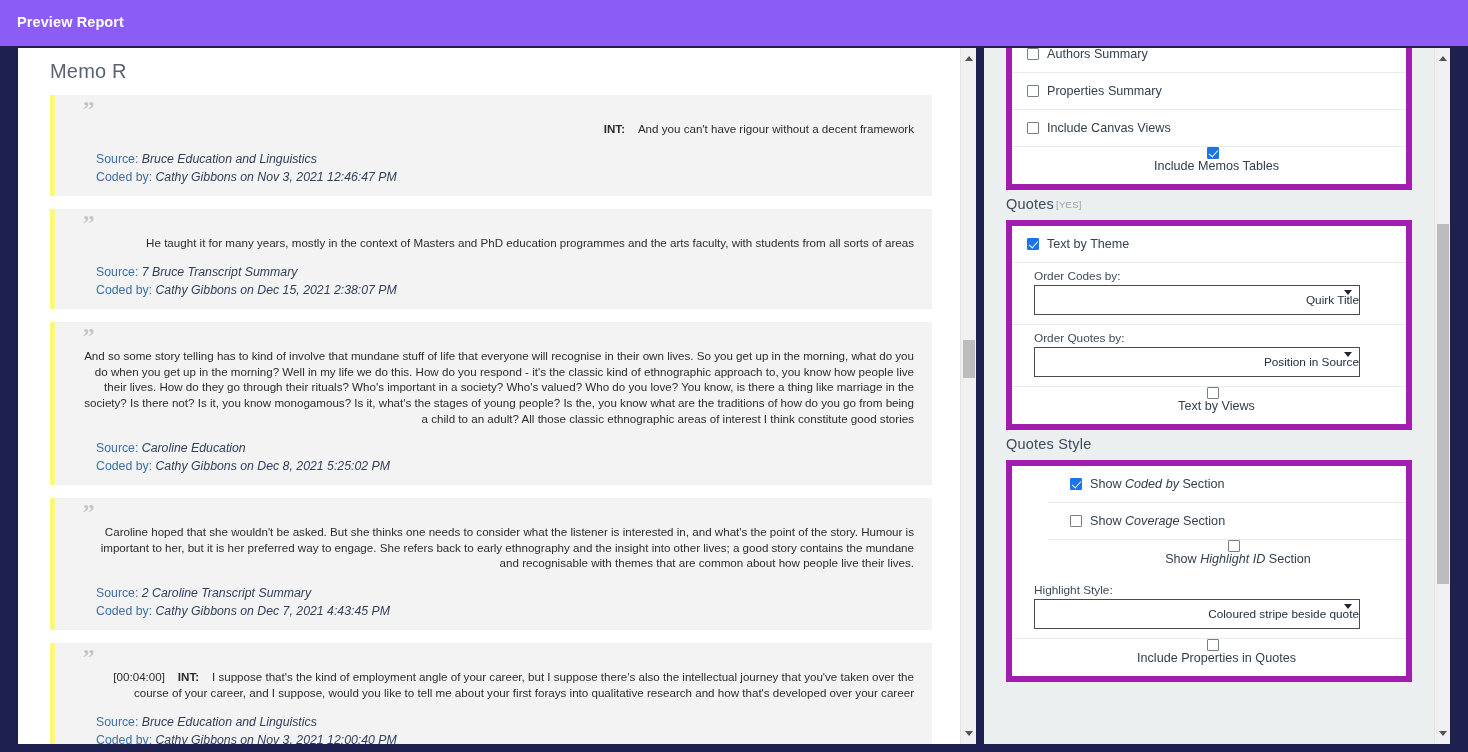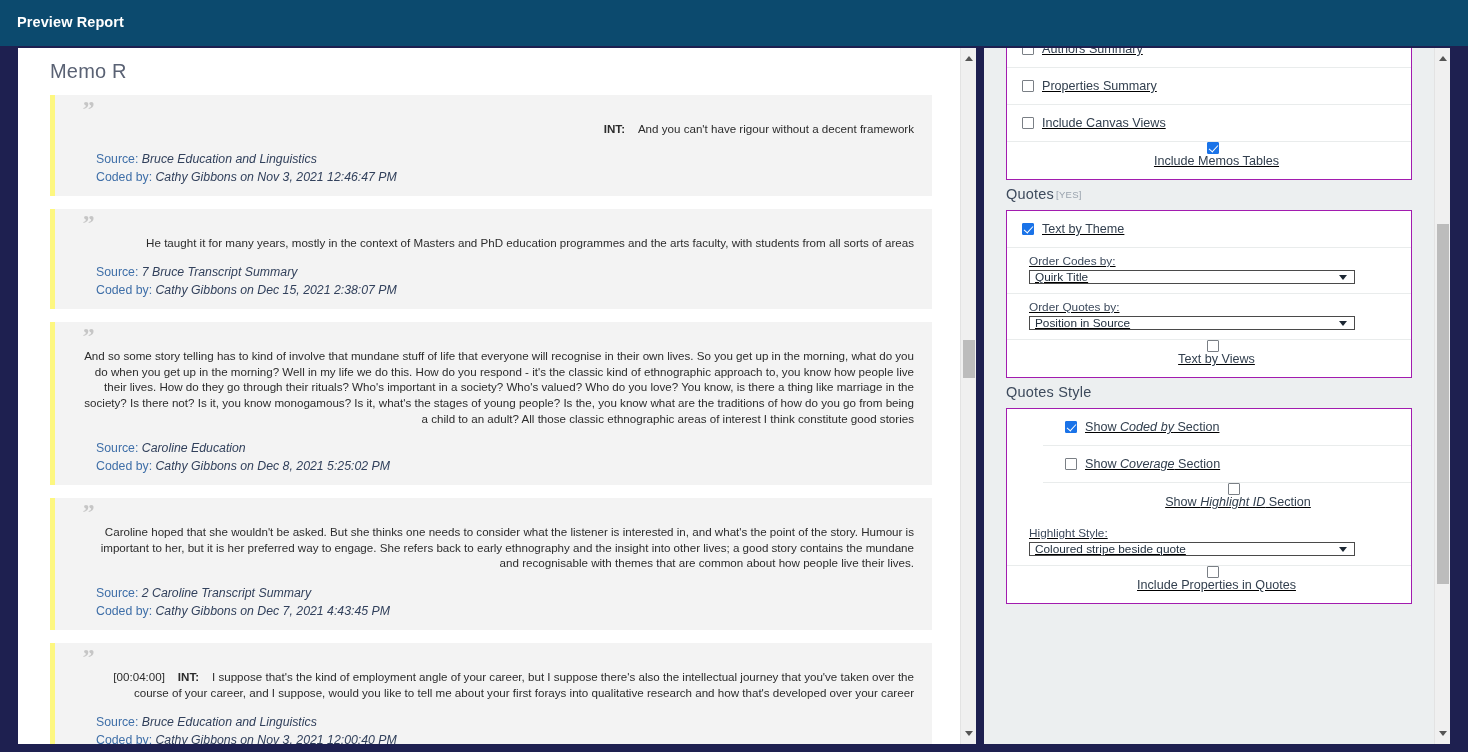--- a/index.html
+++ b/index.html
@@ -9,21 +9,21 @@
     width: 1468px; height: 752px;
     background: #1e2050;
     font-family: "Liberation Sans", sans-serif;
     overflow: hidden;
   }
 
   
   .titlebar {
     position: absolute; left: 0; top: 0;
     width: 1468px; height: 46px;
-    background: #0c4a6e;
+    background: #8b5cf6;
   }
   .titlebar .title {
     position: absolute; left: 17px; top: 14px;
     color: #ffffff;
     font-size: 14.5px;
     font-weight: bold;
     letter-spacing: 0.1px;
   }
 
   
@@ -148,22 +148,21 @@
     overflow: hidden;
   }
   .opt-content {
     position: absolute; left: 5px; top: -18px;
     width: 440px;
   }
 
   .card-group {
     background: #ffffff;
     margin: 0 17px 0 17px;
-    border: 1px solid #a21caf;
-    text-decoration: underline;
+    border: 6px solid #a21caf;
   }
   .opt-row {
     height: 37px;
     display: flex;
     align-items: center;
     padding-left: 15px;
     border-bottom: 1px solid #e9ecec;
     background: #ffffff;
   }
   .opt-row:last-child { border-bottom: none; flex-direction: column; }
@@ -216,27 +215,28 @@
     background: #ffffff;
   }
   .select-row:last-child { border-bottom: none; }
   .select-label {
     font-size: 11.8px;
     color: #3d4a5c;
     margin-bottom: 2px;
   }
   .fake-select {
     position: relative;
-    height: 14px;
+    height: 30px;
     border: 1px solid #4a4a4a;
     background: #ffffff;
     width: 326px;
     display: flex;
     align-items: center;
     padding-left: 5px;
+    justify-content: flex-end;
   }
   .fake-select .sel-val {
     font-size: 11.8px;
     color: #23313f;
   }
   .fake-select .caret {
     position: absolute;
     right: 7px; top: 4px;
     width: 0; height: 0;
     border-left: 4.5px solid transparent;

